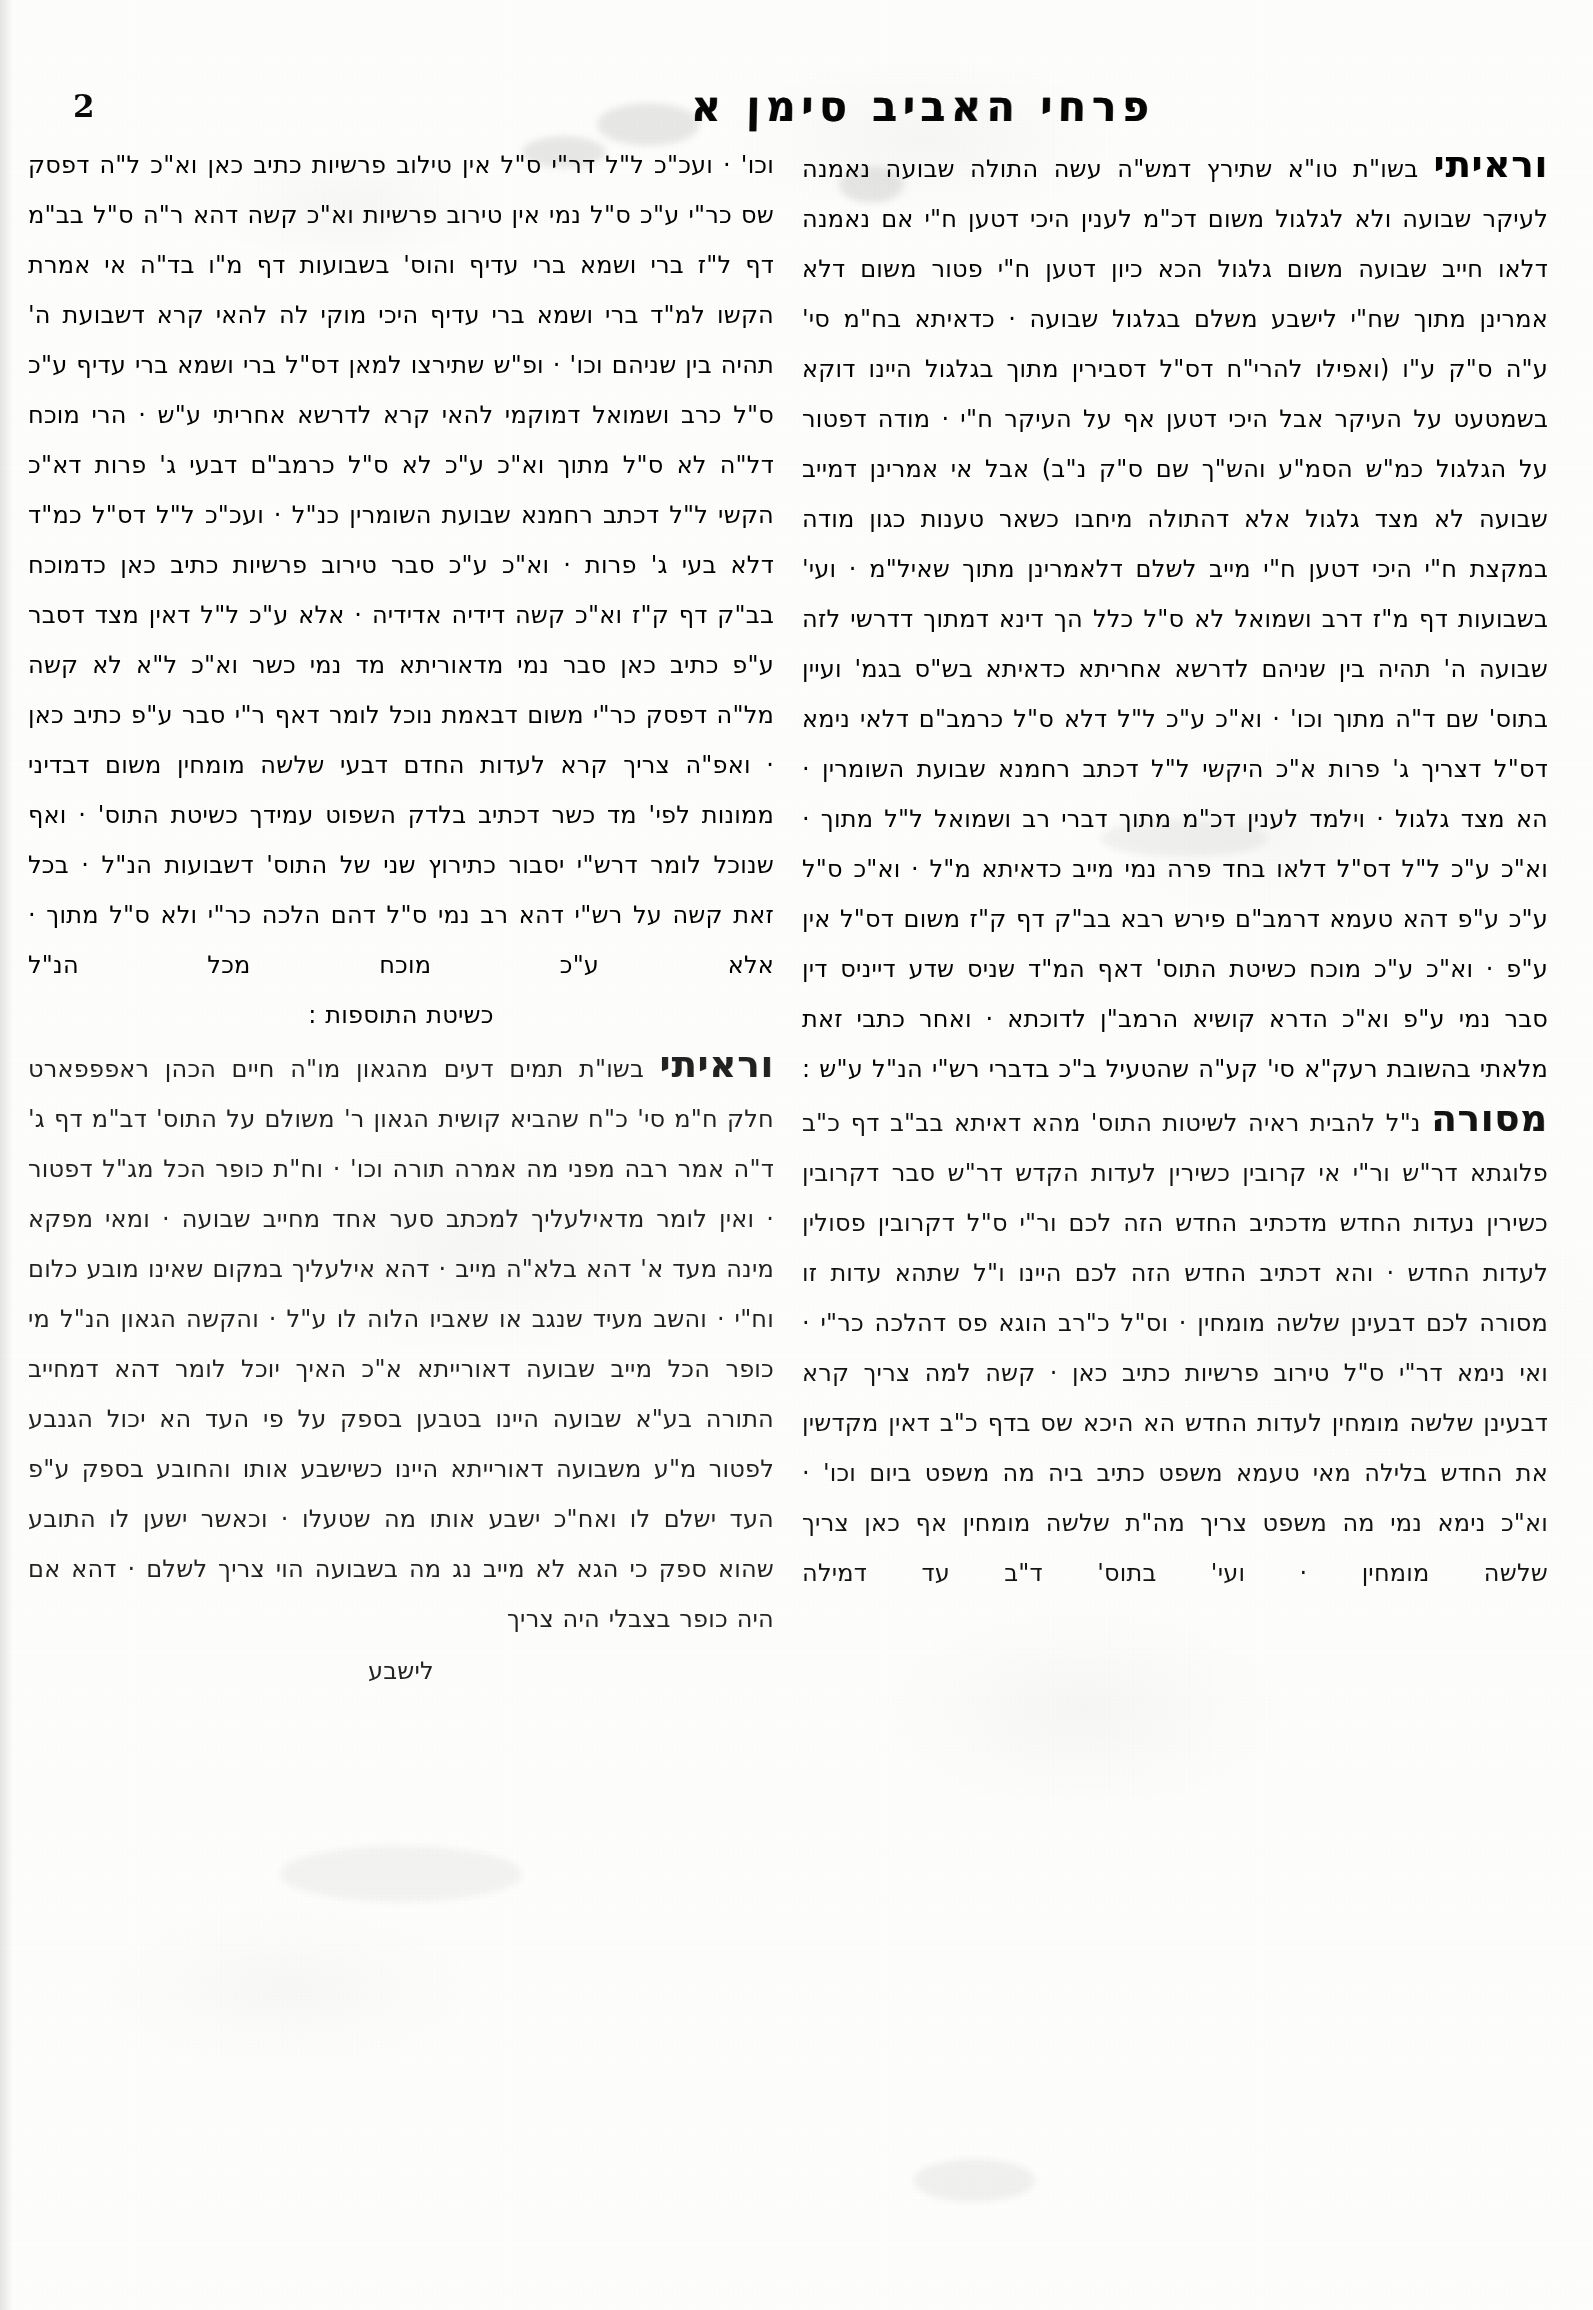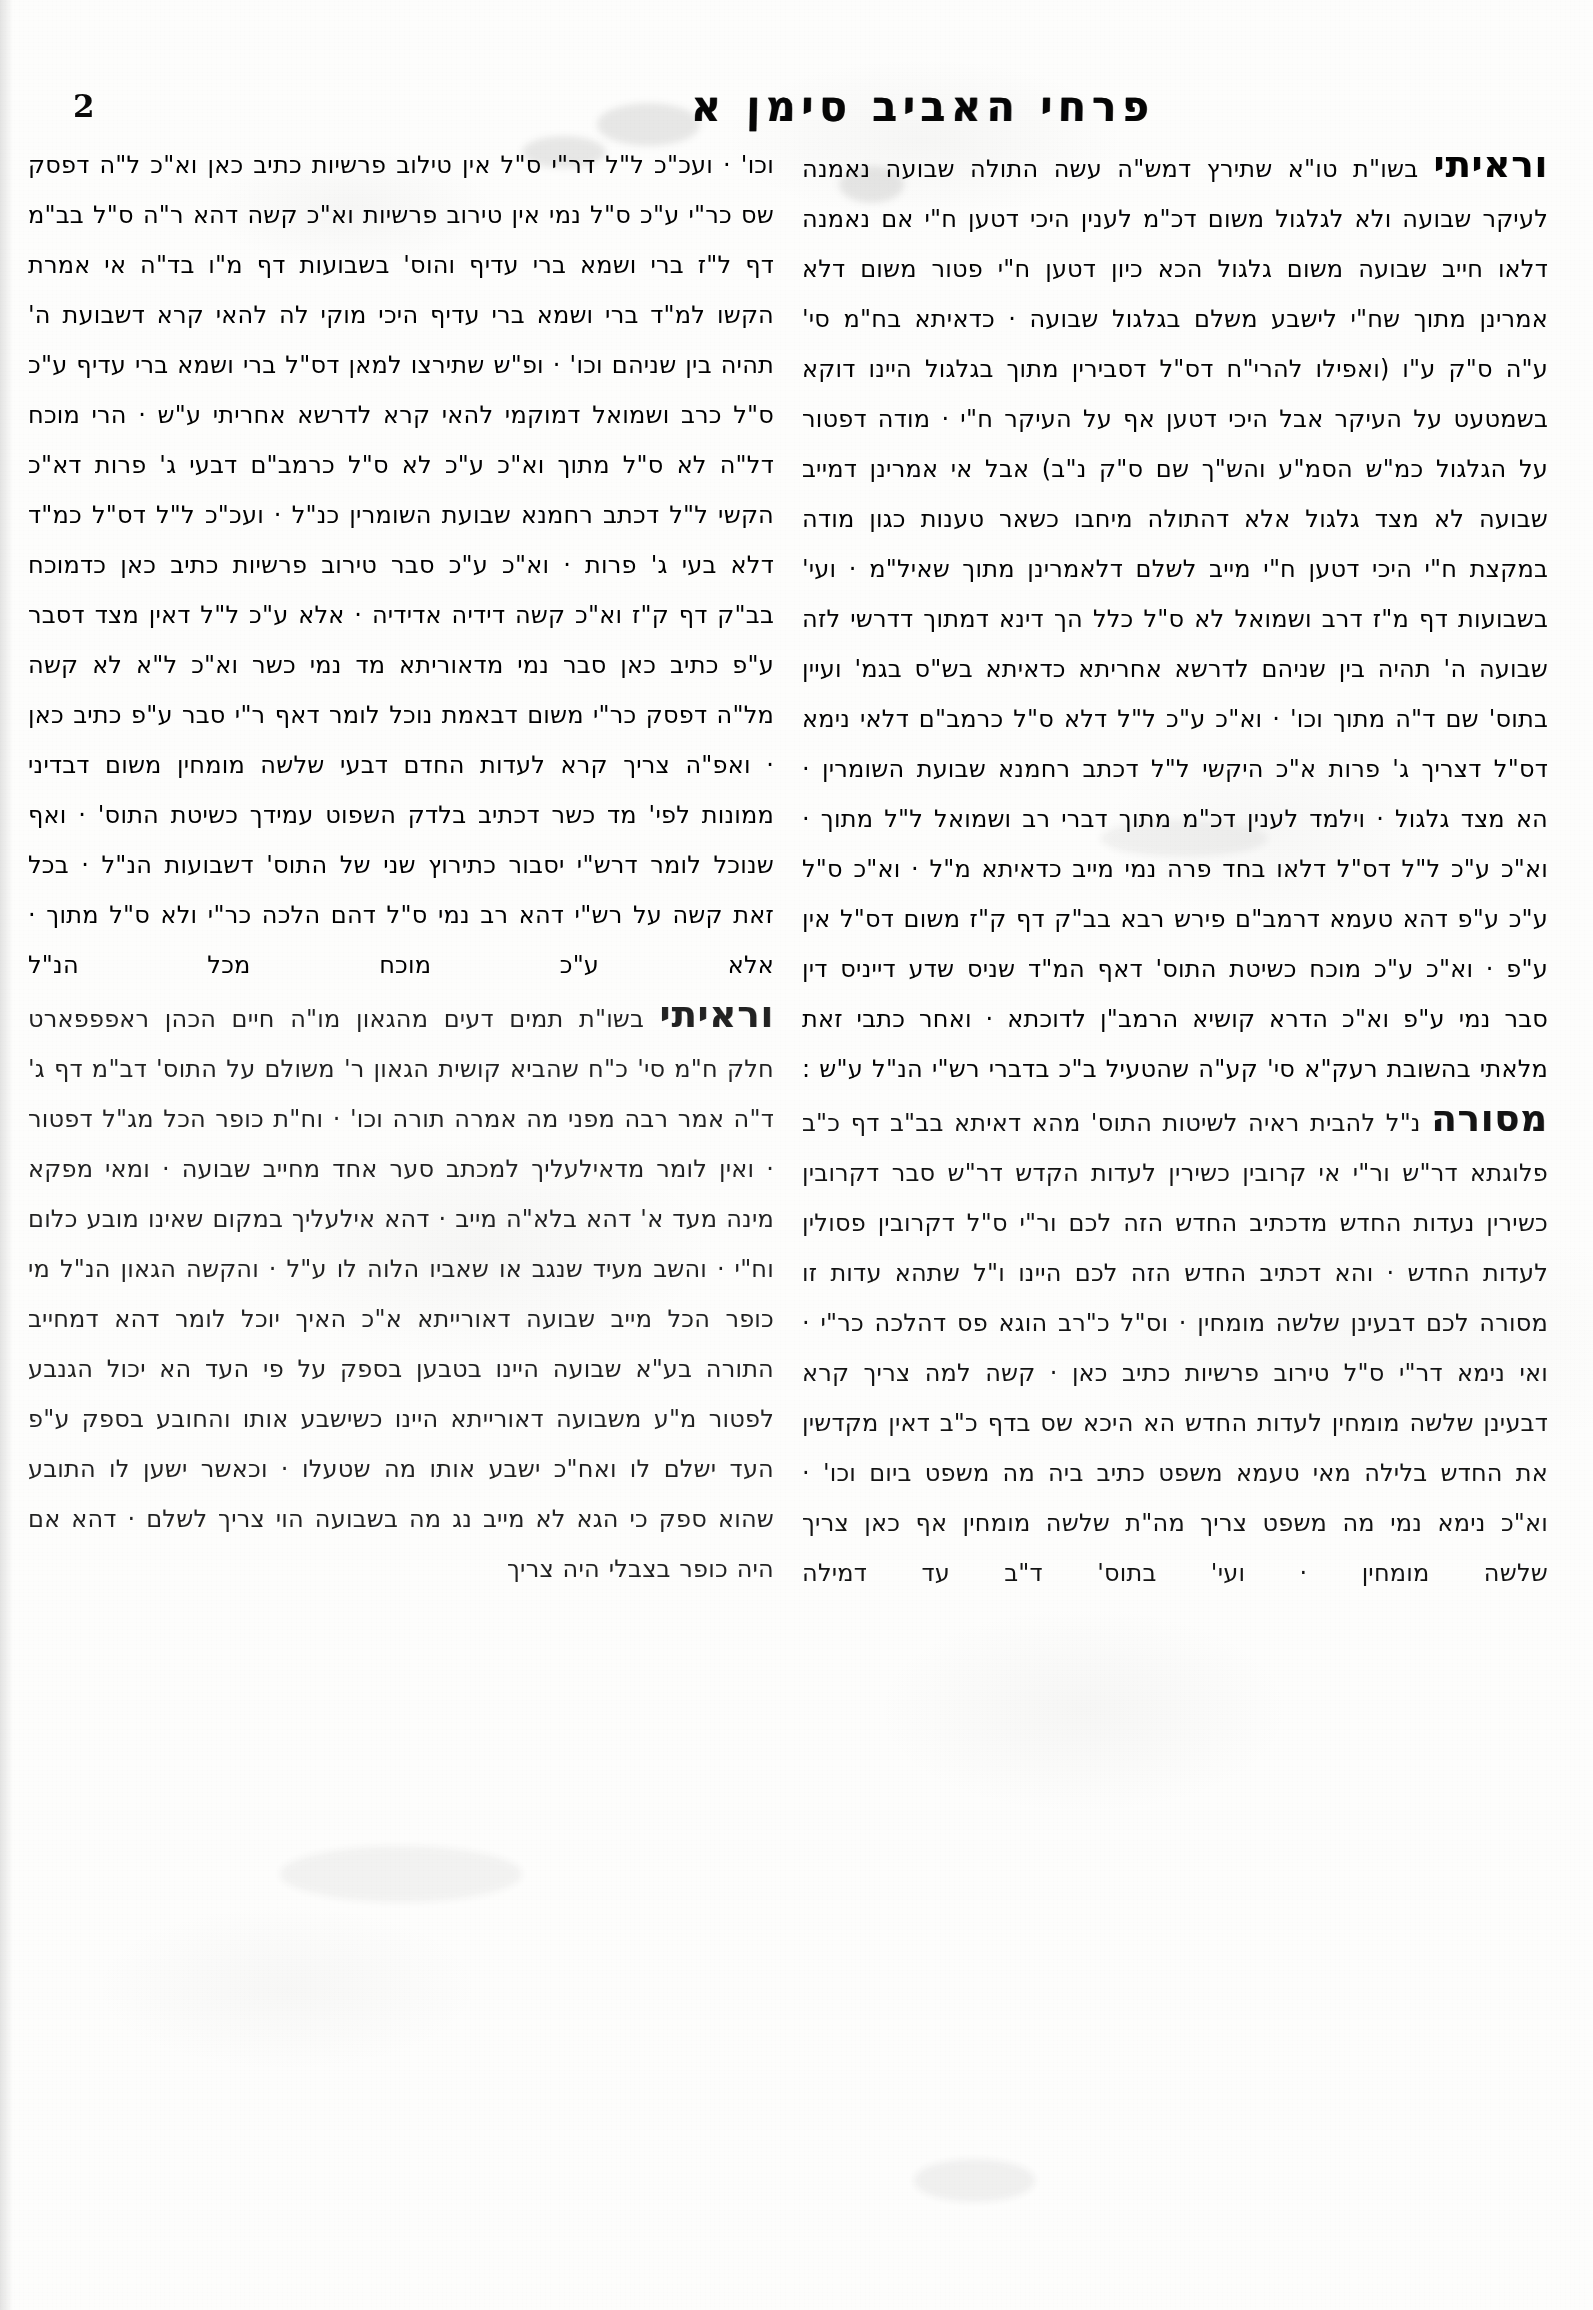--- a/index.html
+++ b/index.html
@@ -192,25 +192,29 @@
       </p>
 
     </div>
 
     <div class="column left">
 
       <p class="para ink-c">
         <span>וכו' · ועכ"כ ל"ל דר"י ס"ל אין טילוב פרשיות כתיב כאן וא"כ ל"ה דפסק שס כר"י ע"כ ס"ל נמי אין טירוב פרשיות וא"כ קשה דהא ר"ה ס"ל בב"מ דף ל"ז ברי ושמא ברי עדיף והוס' בשבועות דף מ"ו בד"ה אי אמרת הקשו למ"ד ברי ושמא ברי עדיף היכי מוקי לה להאי קרא דשבועת ה' תהיה בין שניהם וכו' · ופ"ש שתירצו למאן דס"ל ברי ושמא ברי עדיף ע"כ ס"ל כרב ושמואל דמוקמי להאי קרא לדרשא אחריתי ע"ש · הרי מוכח דל"ה לא ס"ל מתוך וא"כ ע"כ לא ס"ל כרמב"ם דבעי ג' פרות דא"כ הקשי ל"ל דכתב רחמנא שבועת השומרין כנ"ל · ועכ"כ ל"ל דס"ל כמ"ד דלא בעי ג' פרות · וא"כ ע"כ סבר טירוב פרשיות כתיב כאן כדמוכח בב"ק דף ק"ז וא"כ קשה דידיה אדידיה · אלא ע"כ ל"ל דאין מצד דסבר ע"פ כתיב כאן סבר נמי מדאוריתא מד נמי כשר וא"כ ל"א לא קשה מל"ה דפסק כר"י משום דבאמת נוכל לומר דאף ר"י סבר ע"פ כתיב כאן · ואפ"ה צריך קרא לעדות החדם דבעי שלשה מומחין משום דבדיני ממונות לפי' מד כשר דכתיב בלדק השפוט עמידך כשיטת התוס' · ואף שנוכל לומר דרש"י יסבור כתירוץ שני של התוס' דשבועות הנ"ל · בכל זאת קשה על רש"י דהא רב נמי ס"ל דהם הלכה כר"י ולא ס"ל מתוך · אלא ע"כ מוכח מכל הנ"ל</span>
       </p>
 
+      <p class="para centered-tail ink-c">
+        <span>כשיטת התוספות :</span>
+      </p>
 
       <p class="para last-free ink-d">
         <span class="opener">וראיתי</span>
         <span>בשו"ת תמים דעים מהגאון מו"ה חיים הכהן ראפפפארט חלק ח"מ סי' כ"ח שהביא קושית הגאון ר' משולם על התוס' דב"מ דף ג' ד"ה אמר רבה מפני מה אמרה תורה וכו' · וח"ת כופר הכל מג"ל דפטור · ואין לומר מדאילעליך למכתב סער אחד מחייב שבועה · ומאי מפקא מינה מעד א' דהא בלא"ה מייב · דהא אילעליך במקום שאינו מובע כלום וח"י · והשב מעיד שנגב או שאביו הלוה לו ע"ל · והקשה הגאון הנ"ל מי כופר הכל מייב שבועה דאורייתא א"כ האיך יוכל לומר דהא דמחייב התורה בע"א שבועה היינו בטבען בספק על פי העד הא יכול הגנבע לפטור מ"ע משבועה דאורייתא היינו כשישבע אותו והחובע בספק ע"פ העד ישלם לו ואח"כ ישבע אותו מה שטעלו · וכאשר ישען לו התובע שהוא ספק כי הגא לא מייב נג מה בשבועה הוי צריך לשלם · דהא אם היה כופר בצבלי היה צריך</span>
       </p>
 
+      <div class="catchword ink-d">לישבע</div>
 
     </div>
 
   </div>
 
 </div>
 
 
 </body></html>

